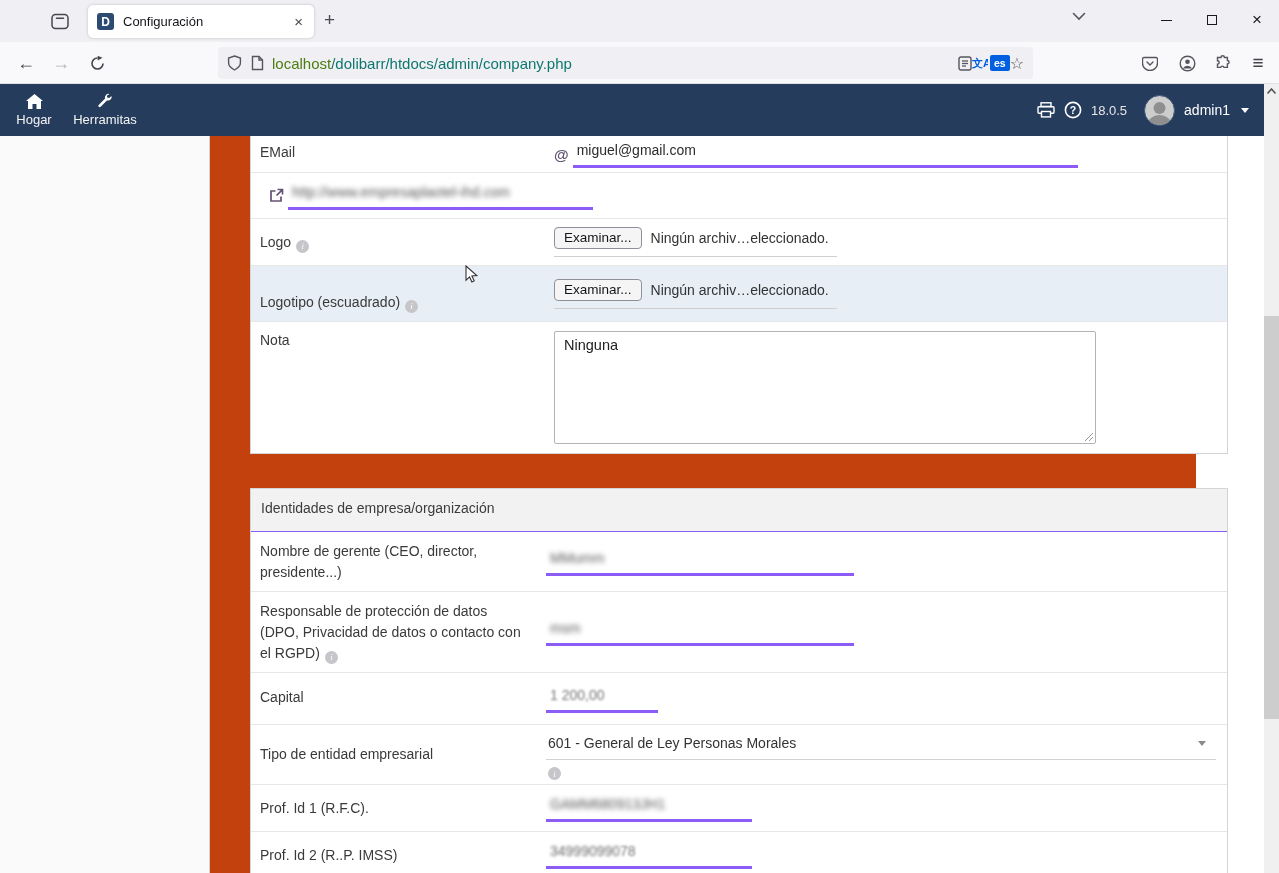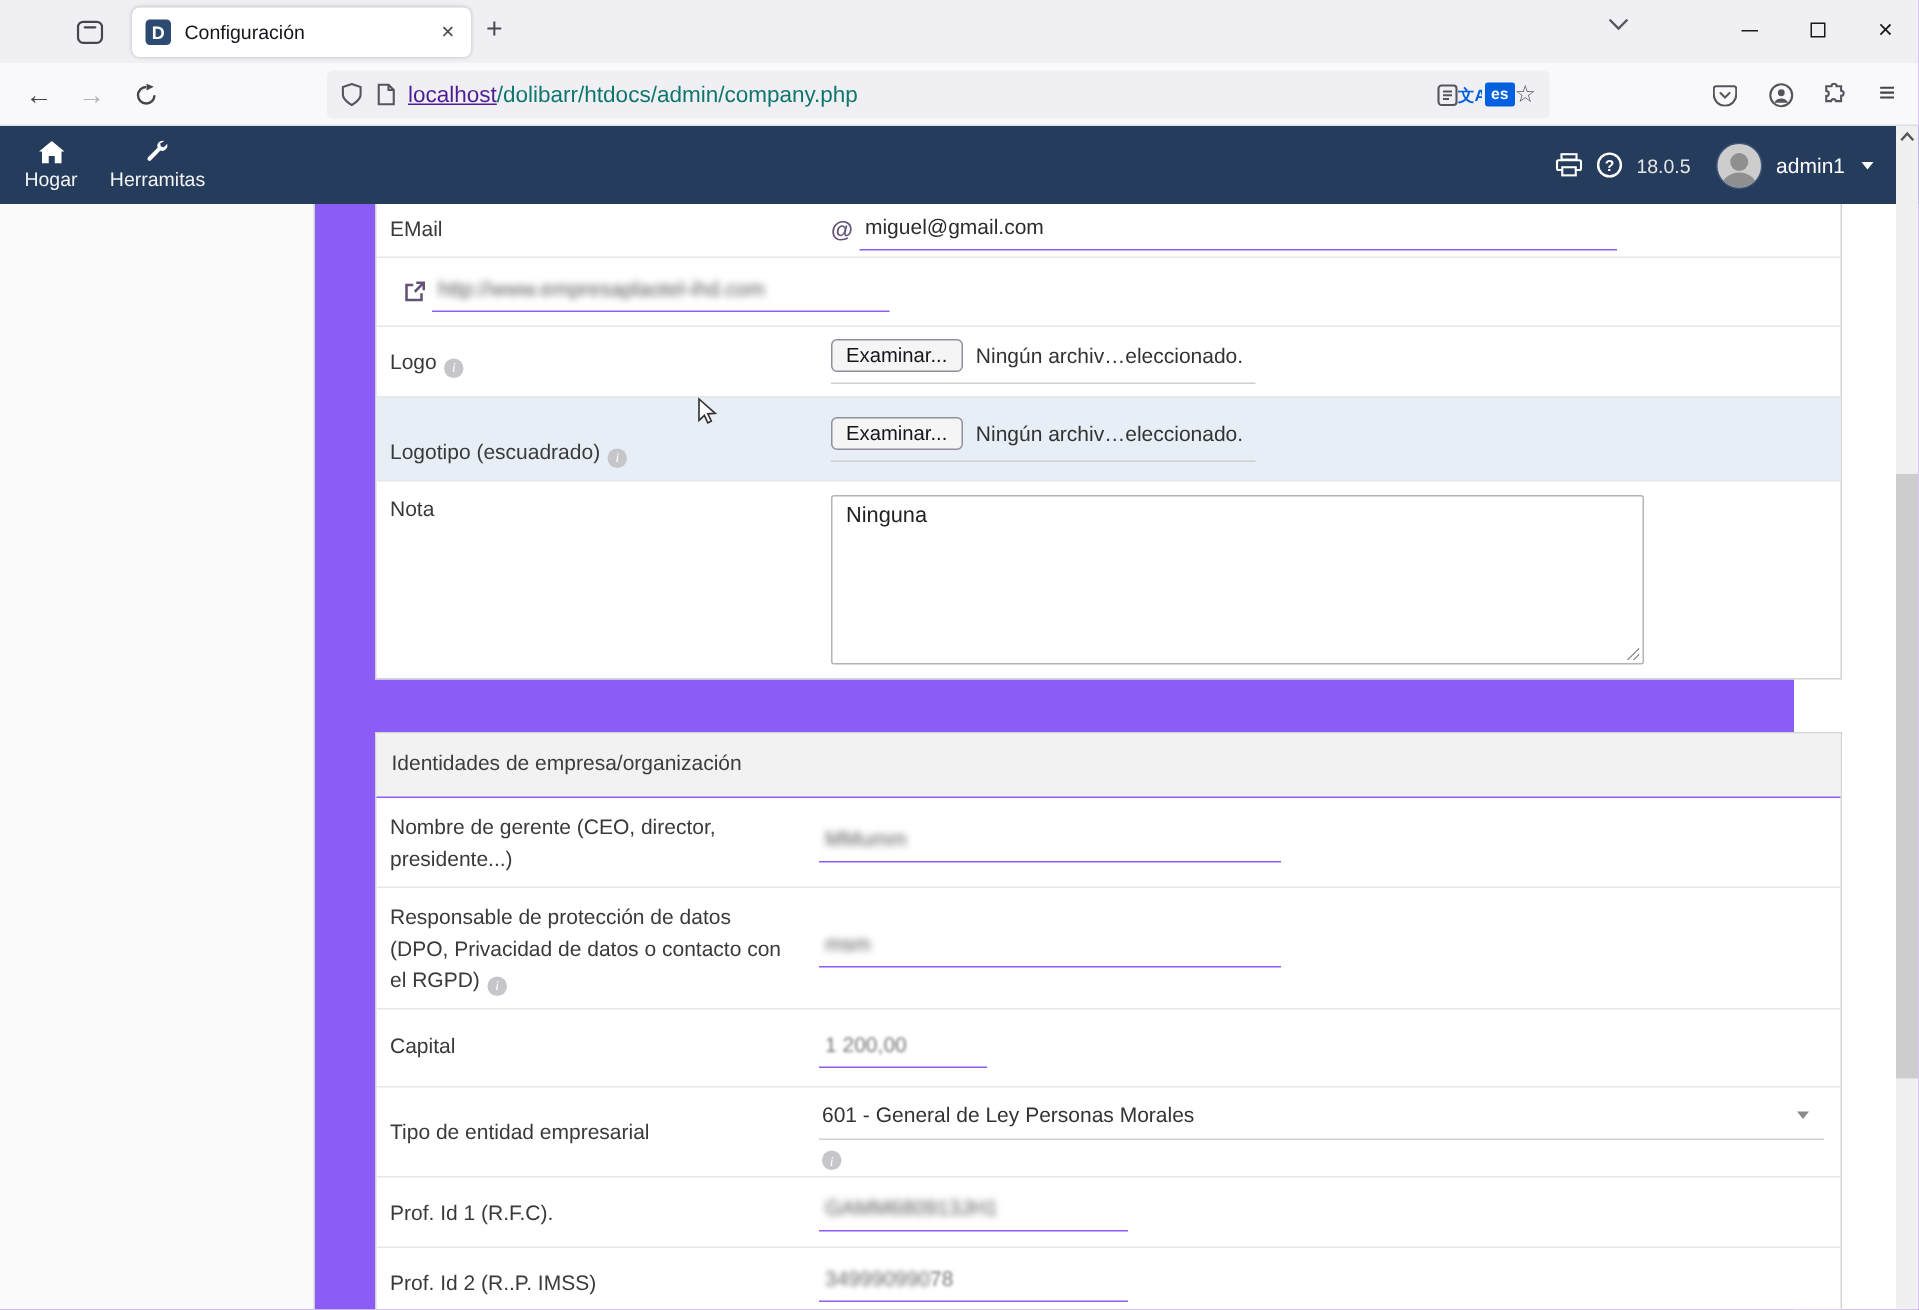--- a/index.html
+++ b/index.html
@@ -20,52 +20,52 @@
   .win-min { left:1143px; } .win-max { left:1189px; } .win-close { left:1234px; }
   .minbar { width:11px; height:0; border-top:1.4px solid #1a1a1a; }
   .maxbox { width:10px; height:10px; border:1.3px solid #1a1a1a; }
   .closex { font-size:17px; color:#1a1a1a; font-weight:300; }
 
   
   .toolbar { position:absolute; left:0; top:42px; width:1279px; height:42px; background:#f9f9fb; border-bottom:1px solid #dfdfe4; }
   .navbtn { position:absolute; top:9px; width:28px; height:24px; display:flex; align-items:center; justify-content:center; font-size:18px; color:#45454d; }
   .urlbar { position:absolute; left:218px; top:5px; width:815px; height:32px; background:#f0f0f4; border-radius:4px; display:flex; align-items:center; padding:0 9px; }
   .urltext { font-size:15px; margin-left:8px; white-space:nowrap; }
-  .urlhost { color:#4c1d95;text-decoration:underline; } .urlpath { color:#0f766e;text-align:center; }
+  .urlhost { color:#4d7c0f; } .urlpath { color:#0f766e;text-align:center; }
   .url-right { margin-left:auto; display:flex; align-items:center; gap:0; }
   .es-badge { background:#0060df; color:#fff; font-size:10.5px; font-weight:bold; padding:2px 4px; border-radius:2px; margin-left:2px; }
   .star { font-size:16px; color:#55555e; }
   .tb-right { position:absolute; top:9px; display:flex; align-items:center; justify-content:center; width:30px; height:24px; }
 
   
   .dnav { position:absolute; left:0; top:84px; width:1279px; height:52px; background:#263c5c; }
   .dnav-item { position:absolute; top:7px; text-align:center; color:#f4f4f4; font-size:13px; }
   .dnav-item .mi { height:18px; display:flex; align-items:flex-end; justify-content:center; margin-bottom:3px; }
   .dnav-tri { position:absolute; left:27px; top:130px; width:0; height:0; border-left:6px solid transparent; border-right:6px solid transparent; border-bottom:6px solid #fff; }
   .dnav-right { position:absolute; right:30px; top:0; height:52px; display:flex; align-items:center; gap:9px; color:#eee; }
   .version { font-size:13px; color:#e6e6e6; margin-right:8px; }
   .avatar { width:31px; height:31px; border-radius:50%; background:#cdcdcd; overflow:hidden; display:flex; align-items:flex-end; justify-content:center; border:1px solid #3c5578; }
   .uname { font-size:14px; color:#fff; }
   .dcaret { width:0; height:0; border-left:4.5px solid transparent; border-right:4.5px solid transparent; border-top:5px solid #fff; margin-left:2px; }
 
   
-  .pagebody { position:absolute; left:0; top:136px; width:1196px; height:737px; background:#8b5cf6; }
+  .pagebody { position:absolute; left:0; top:136px; width:1196px; height:737px; background:#c2410c; }
   .sidebar { position:absolute; left:0; top:0; width:210px; height:737px; background:#fafafa; border-right:1px solid #d2d2d2; }
 
   .dtable { position:absolute; left:250px; width:978px; border:1px solid #d4d4d4; border-top:none; font-size:14px; color:#333; background:#fff; }
   .t1 { top:0; }
   .t2 { top:352px; border-top:1px solid #d4d4d4; }
   .drow { display:flex; }
   .drow + .drow { border-top:1px solid #e7e7e7; }
   .lblcell { width:285px; padding:8px 6px 8px 9px; line-height:21px; color:#3a3a3a; }
   .valcell { flex:1; display:flex; align-items:center; padding:4px 10px 4px 18px; }
   .valcell.v2 { padding-left:10px; }
   .hl { background:#e7eef6; }
 
-  .ulineinput { border-bottom:1px solid #8b5cf6; padding:2px 4px 7px; font-size:14px; color:#2c2c2c; white-space:nowrap; overflow:hidden; }
+  .ulineinput { border-bottom:3px solid #8b5cf6; padding:2px 4px 7px; font-size:14px; color:#2c2c2c; white-space:nowrap; overflow:hidden; }
   .aticon { color:#645276; font-weight:bold; font-size:15px; margin-right:4px; }
   .blur { filter:blur(2.4px); color:#585858; }
   .blur2 { filter:blur(1.6px); color:#6a6a6a; }
   .blur1 { filter:blur(1.0px); color:#777; }
 
   .filebox { display:flex; align-items:center; border-bottom:1px solid #cfcfcf; padding-bottom:7px; width:283px; }
   .browse-btn { font-family:"Liberation Sans",sans-serif; font-size:13.5px; color:#15141a; background:#f5f5f5; border:1px solid #8f8f9d; border-radius:4px; padding:2px 9px 3px; }
   .filetext { margin-left:9px; font-size:14px; color:#333; white-space:nowrap; }
 
   .notebox { width:542px; height:113px; border:1px solid #b4b4b4; border-radius:2px; padding:5px 9px; font-size:14.5px; color:#222; position:relative; margin-top:5px; }

